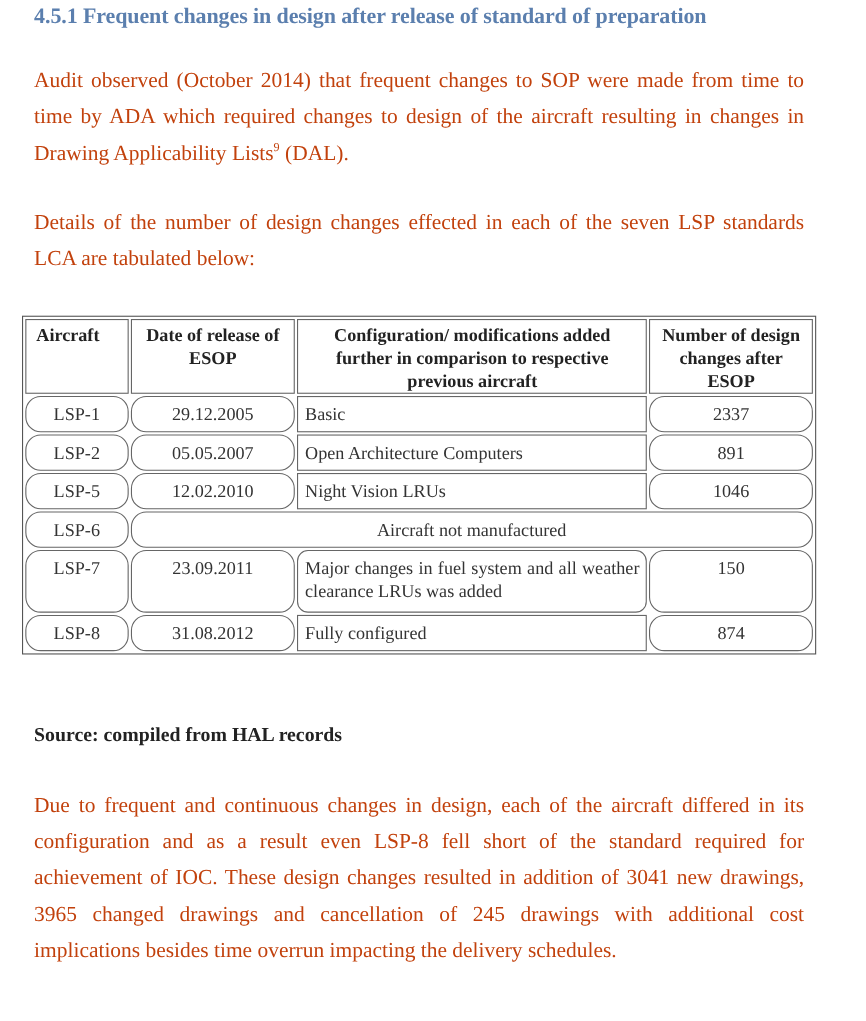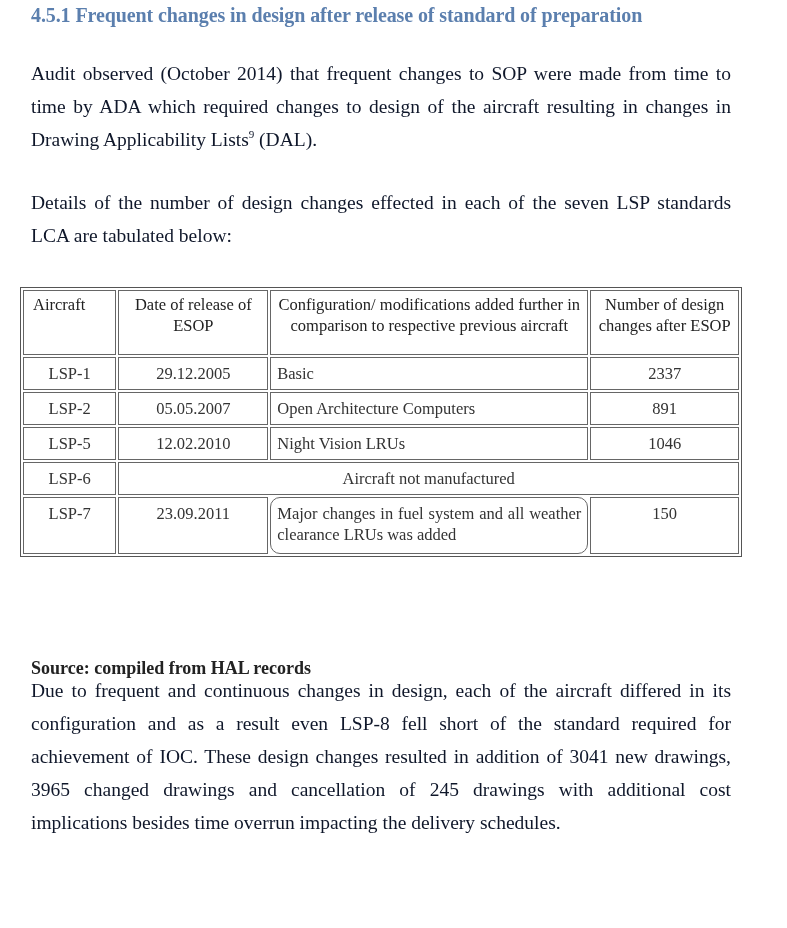--- a/index.html
+++ b/index.html
@@ -9,44 +9,44 @@
       color: #1e1e1e;
     }
     .heading {
       position: absolute; left: 31px; top: 4px;
       font-size: 20px; font-weight: bold; color: #5b7fae;
       letter-spacing: -0.1px; white-space: nowrap;
     }
     .para {
       position: absolute; left: 31px; width: 700px;
       font-size: 19.5px; line-height: 33px; text-align: justify;
-      color: #0f172a;
+      color: #c2410c;
     }
     .para sup { font-size: 11px; vertical-align: 8px; line-height: 0; }
     #p1 { top: 57px; }
     #p2 { top: 186px; }
-    #p3 { top: 674px; font-family: Liberation Serif, serif; }
+    #p3 { top: 716px; font-family: Liberation Serif, serif; }
 
     table.data {
       position: absolute; left: 20px; top: 287px; width: 722px;
       border-collapse: separate; border-spacing: 2px;
       border: 1px solid #555;
       font-size: 16.5px; color: #333;
     }
     table.data td, table.data th {
       border: 1px solid #666;
       padding: 0 6px; vertical-align: top;
     }
     table.data th {
-      font-weight: normal; line-height: 21px; padding-top: 3px; height: 60px;
+      font-weight: bold; line-height: 21px; padding-top: 3px; height: 60px;
       text-align: center; color: #222;
     }
     table.data th.first { text-align: left; padding-left: 9px; }
     table.data td { height: 31px; line-height: 31px; }
-    table.data td.c { text-align: center; }
+    table.data td.c { text-align: center; border-radius: 14px; }
     table.data td.l { text-align: left; padding-left: 6px; }
     table.data tr.tall td { height: 50px; margin-left: 40px; }
     table.data tr.tall td.l { line-height: 21px; padding-top: 5px; text-align: justify; border-radius: 10px; }
     .col1 { width: 78px; }
     .col2 { width: 140px; }
     .col3 { width: 318px; }
     .col4 { width: 140px; }
     .source {
       position: absolute; left: 31px; top: 658px;
       font-size: 18px; font-weight: bold; color: #222;
@@ -92,18 +92,24 @@
     <tr>
       <td class="c">LSP-6</td>
       <td class="c" colspan="3">Aircraft not manufactured</td>
     </tr>
     <tr class="tall">
       <td class="c">LSP-7</td>
       <td class="c">23.09.2011</td>
       <td class="l">Major changes in fuel system and all weather clearance LRUs was added</td>
       <td class="c">150</td>
     </tr>
+    <tr>
+      <td class="c">LSP-8</td>
+      <td class="c">31.08.2012</td>
+      <td class="l">Fully configured</td>
+      <td class="c">874</td>
+    </tr>
   </tbody>
 </table>
 
 <div class="source">Source: compiled from HAL records</div>
 
 <div class="para" id="p3">Due to frequent and continuous changes in design, each of the aircraft differed in its configuration and as a result even LSP-8 fell short of the standard required for achievement of IOC.  These design changes resulted in addition of 3041 new drawings, 3965 changed drawings and cancellation of 245 drawings with additional cost implications besides time overrun impacting the delivery schedules.</div>
 
 </body></html>

